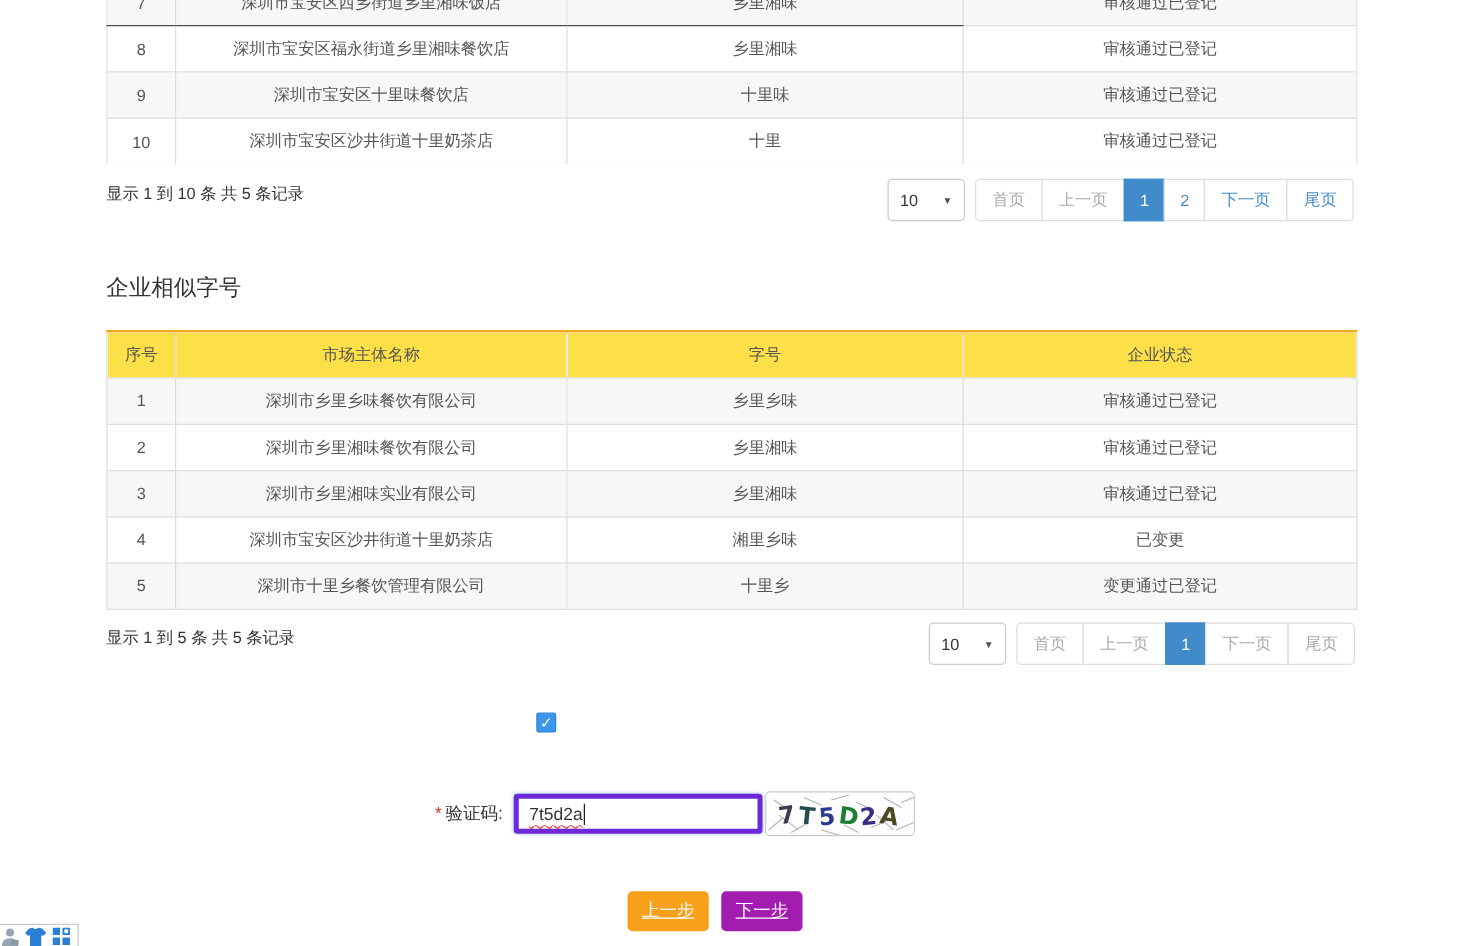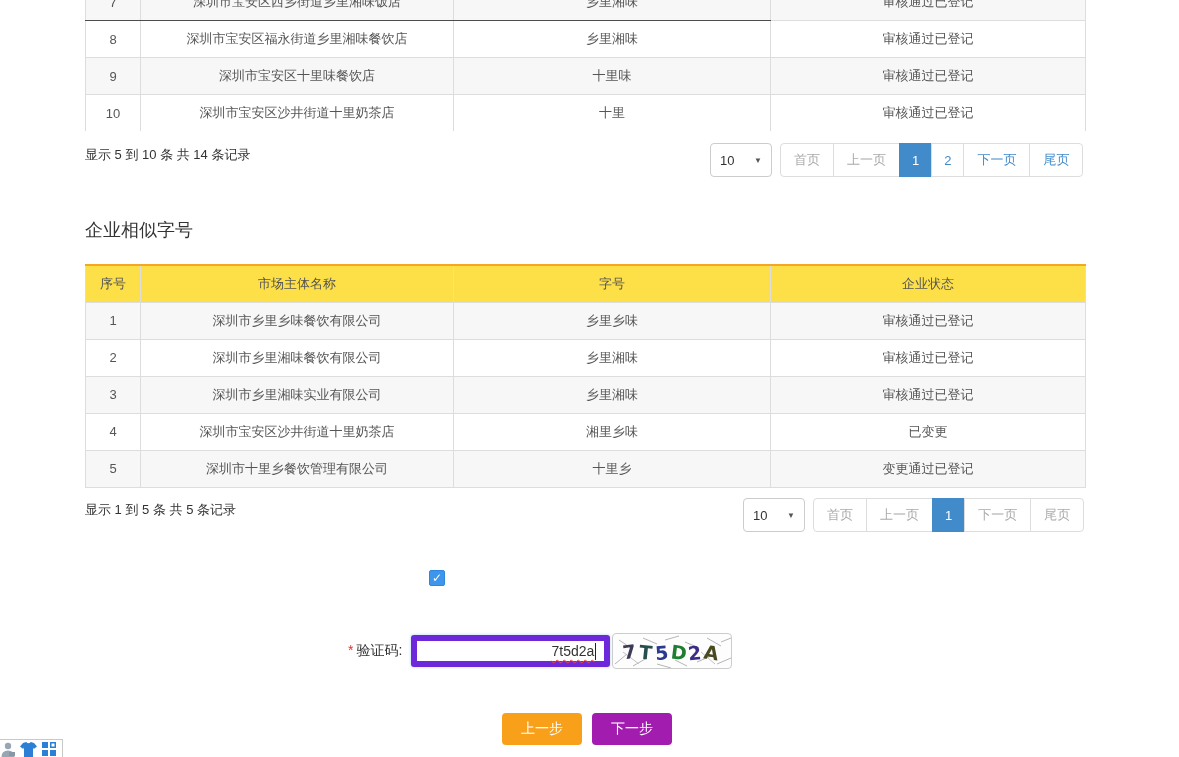--- a/index.html
+++ b/index.html
@@ -56,41 +56,41 @@
     color:#fff; font-size:12px; line-height:14px; text-align:center; margin-top:1px; cursor:pointer;
     flex:0 0 16px;
   }
   .confirm-text { margin-left:9px; font-size:14px; line-height:21px; color:#3579c8; }
 
   
   .cap-row { display:flex; align-items:center; }
   .cap-label { font-size:14px; color:#333; }
   .cap-label .star { color:#e0342c; margin-right:3px; font-size:14px; }
   .fake-input {
-    margin-left:9px; width:199px; height:32px; border:6px solid #6d28d9; border-radius:3px;
+    margin-left:9px; width:199px; height:32px; border:4px solid #6d28d9; border-radius:3px;
     background:#fff; box-shadow:0 0 3px rgba(74,144,226,.45);
-    display:flex; align-items:center; padding:0 8px; cursor:text;justify-content:flex-end;
+    display:flex; align-items:center; padding:0 8px; cursor:text;
   }
   .fake-input .val {
     font-size:14px; color:#333;
     text-decoration-line:underline; text-decoration-style:wavy;
     text-decoration-color:#e44; text-decoration-thickness:1px; text-underline-offset:3px;
   }
   .fake-input .caret-i { display:inline-block; width:1px; height:17px; background:#222; margin-left:1px; }
   .cap-img {
     margin-left:2px; width:120px; height:36px; border:1px solid #ccc; border-radius:4px;
     background:#fdfdfd; cursor:pointer; overflow:hidden;
   }
   .cap-img svg text { font-family:"DejaVu Sans",sans-serif; font-weight:bold; font-size:19px; }
 
   
   .actions { display:flex; }
   .btn {
-    width:80px; height:32px; border:none; border-radius:4px; color:#fff; font-size:14px;
-    font-family:inherit; cursor:pointer; display:flex; align-items:center; justify-content:center;
+    width:65px; height:32px; border:none; border-radius:4px; color:#fff; font-size:14px;
+    font-family:inherit; cursor:pointer; display:flex; align-items:center; justify-content:center;text-decoration:underline;
   }
   .btn-prev { background:#f9a01b; margin-right:10px; }
   .btn-next { background:#a21caf; }
 
   
   .widget {
     left:0; top:739px; width:63px; height:18px; background:#fff;
     border:1px solid #c9c9c9; border-left:none; border-bottom:none;
     display:flex; align-items:flex-start; gap:5px; padding:2px 3px 0 1px;
   }
@@ -129,21 +129,21 @@
       <tr>
         <td>10</td>
         <td>深圳市宝安区沙井街道十里奶茶店</td>
         <td>十里</td>
         <td>审核通过已登记</td>
       </tr>
     </tbody>
   </table>
 </div>
 
-<div class="abs summary" style="left:85px; top:146px;">显示 5 到 10 条 共 14 条记录</div>
+<div class="abs summary" style="left:85px; top:146px;">显示 1 到 10 条 共 5 条记录</div>
 <div class="abs pager" style="left:710px; top:143px;">
   <div class="size-box">
     <span>10</span>
     <span class="caret">▼</span>
   </div>
   <div class="pg-group">
     <a class="pg disabled">首页</a>
     <a class="pg disabled">上一页</a>
     <a class="pg num active">1</a>
     <a class="pg num">2</a>

